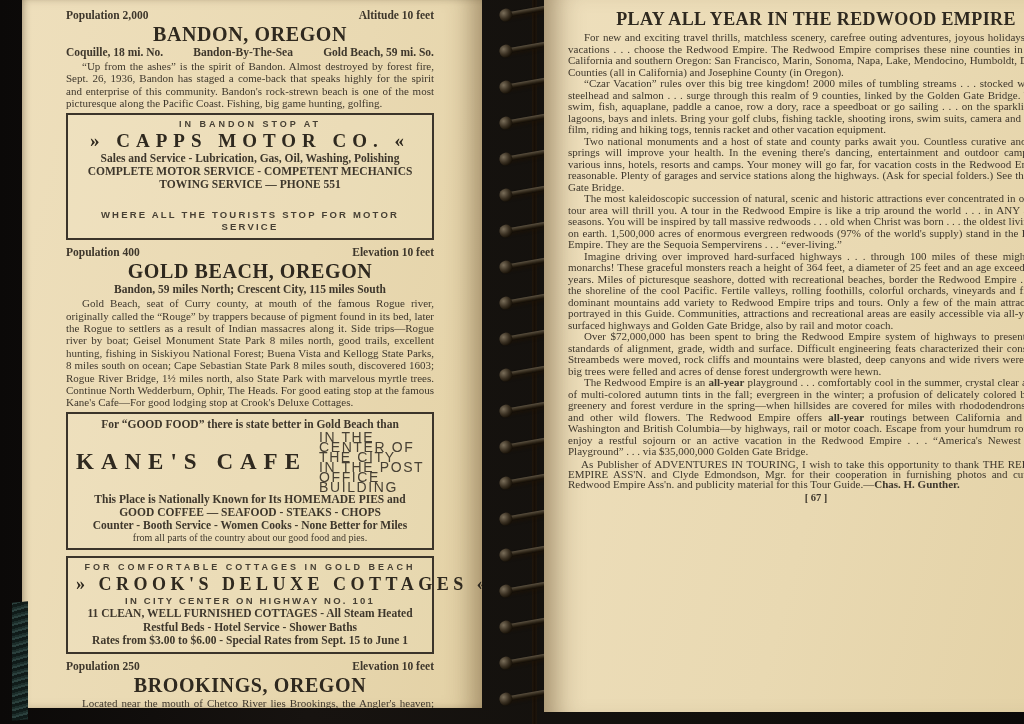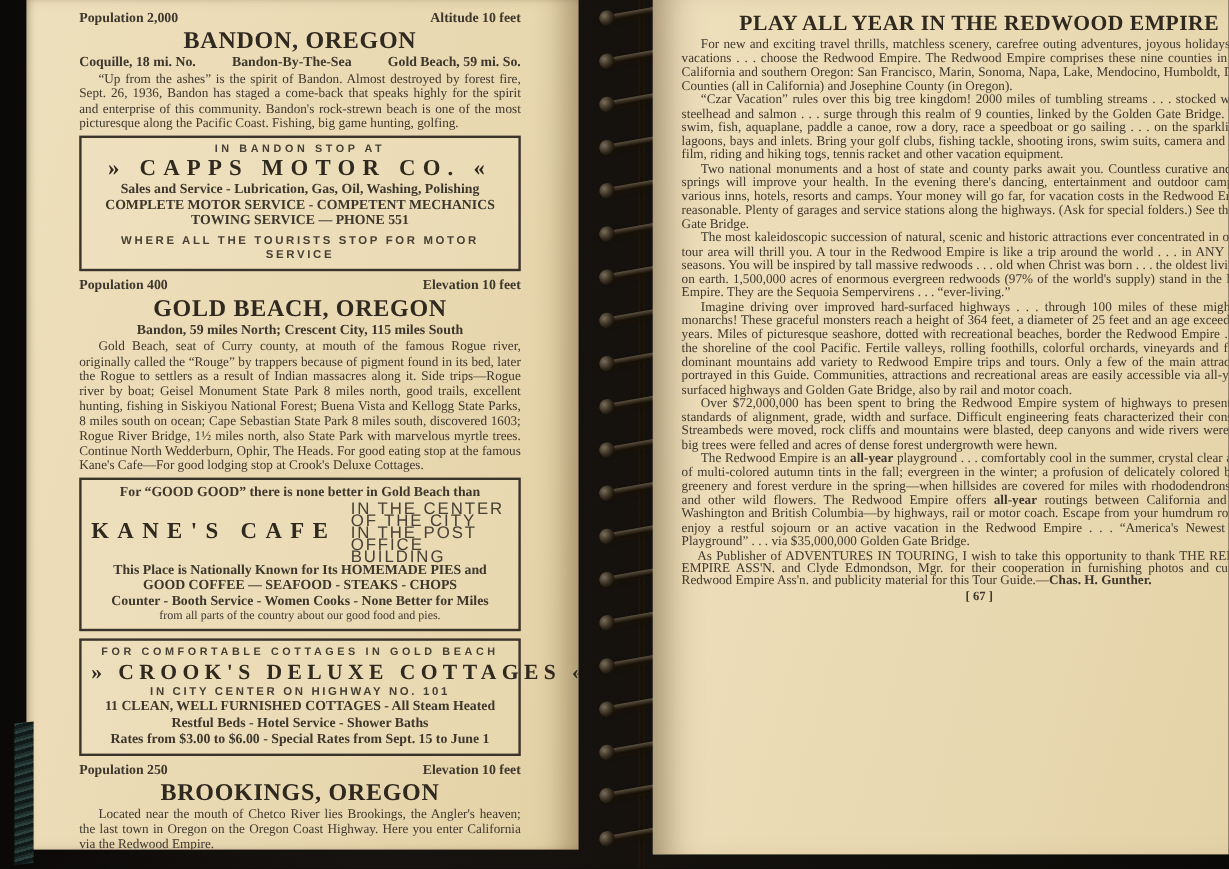--- a/index.html
+++ b/index.html
@@ -30,24 +30,24 @@
   .subtitle{text-align:center;font-weight:bold;font-size:11.5px;line-height:13px;}
   .body{font-size:11px;line-height:12.4px;text-align:justify;text-indent:16px;margin:1px 0 3px;}
   .adbox{border:2.5px solid #3b342a;padding:4px 8px 5px;text-align:center;margin:3px 0 6px;
          background:rgba(255,252,240,.10);}
   .ad-tag-sans{font-family:"Liberation Sans",sans-serif;font-size:9px;letter-spacing:3px;font-weight:bold;
                color:#474034;line-height:11px;}
   .ad-tag-serif{font-weight:bold;font-size:11.5px;line-height:13px;}
   .ad-name{font-size:19px;font-weight:bold;letter-spacing:6px;line-height:22px;white-space:nowrap;color:#2f291f;}
   .ad-bold{font-size:11.5px;font-weight:bold;line-height:13.2px;}
   .ad-sans{font-family:"Liberation Sans",sans-serif;font-size:9.5px;letter-spacing:2.2px;font-weight:bold;
-           line-height:12px;margin-top:4px;color:#474034;}
+           line-height:12px;margin-top:18px;color:#474034;}
   .ad-small{font-size:10px;line-height:10.8px;}
   .kane-row{display:flex;justify-content:center;align-items:center;gap:12px;margin:1px 0;}
-  .kane-name{font-size:19px;font-weight:bold;letter-spacing:7px;line-height:24px;color:#2f291f;white-space:nowrap;}
+  .kane-name{font-size:23px;font-weight:bold;letter-spacing:7px;line-height:24px;color:#2f291f;white-space:nowrap;}
   .kane-loc{font-family:"Liberation Sans",sans-serif;font-size:14px;letter-spacing:1.6px;font-weight:normal;
             text-align:left;line-height:10px;color:#474034;}
   .pagenum{text-align:center;font-size:10.5px;font-weight:bold;margin-top:3px;}
   .rp-title{text-align:center;font-weight:bold;font-size:18px;line-height:21px;letter-spacing:.4px;
             color:#2f291f;margin:2px 0 2px;}
   .paras p{font-size:11px;line-height:11.5px;text-align:justify;text-indent:16px;margin:0;}
   .footnote{font-size:11px;line-height:10.3px;text-align:justify;text-indent:13px;margin:1px 0 0;}
 </style>
 </head>
 <body>
@@ -79,21 +79,21 @@
 
     <div class="meta-row">
       <span>Population 400</span>
       <span>Elevation 10 feet</span>
     </div>
     <div class="city-title">GOLD BEACH, OREGON</div>
     <div class="subtitle">Bandon, 59 miles North; Crescent City, 115 miles South</div>
     <p class="body">Gold Beach, seat of Curry county, at mouth of the famous Rogue river, originally called the “Rouge” by trappers because of pigment found in its bed, later the Rogue to settlers as a result of Indian massacres along it.  Side trips—Rogue river by boat; Geisel Monument State Park 8 miles north, good trails, excellent hunting, fishing in Siskiyou National Forest; Buena Vista and Kellogg State Parks, 8 miles south on ocean; Cape Sebastian State Park 8 miles south, discovered 1603; Rogue River Bridge, 1½ miles north, also State Park with marvelous myrtle trees.  Continue North Wedderburn, Ophir, The Heads. For good eating stop at the famous Kane's Cafe—For good lodging stop at Crook's Deluxe Cottages.</p>
 
     <div class="adbox">
-      <div class="ad-tag-serif">For “GOOD GOOD” there is none better in Gold Beach than</div>
+      <div class="ad-tag-serif">For “GOOD FOOD” there is state better in Gold Beach than</div>
       <div class="kane-row">
         <span class="kane-name">KANE'S CAFE</span>
         <span class="kane-loc">
           <span>IN THE CENTER OF THE CITY</span><br>
           <span>IN THE POST OFFICE BUILDING</span>
         </span>
       </div>
       <div class="ad-bold">This Place is Nationally Known for Its HOMEMADE PIES and</div>
       <div class="ad-bold">GOOD COFFEE — SEAFOOD - STEAKS - CHOPS</div>
       <div class="ad-bold">Counter - Booth Service - Women Cooks - None Better for Miles</div>

